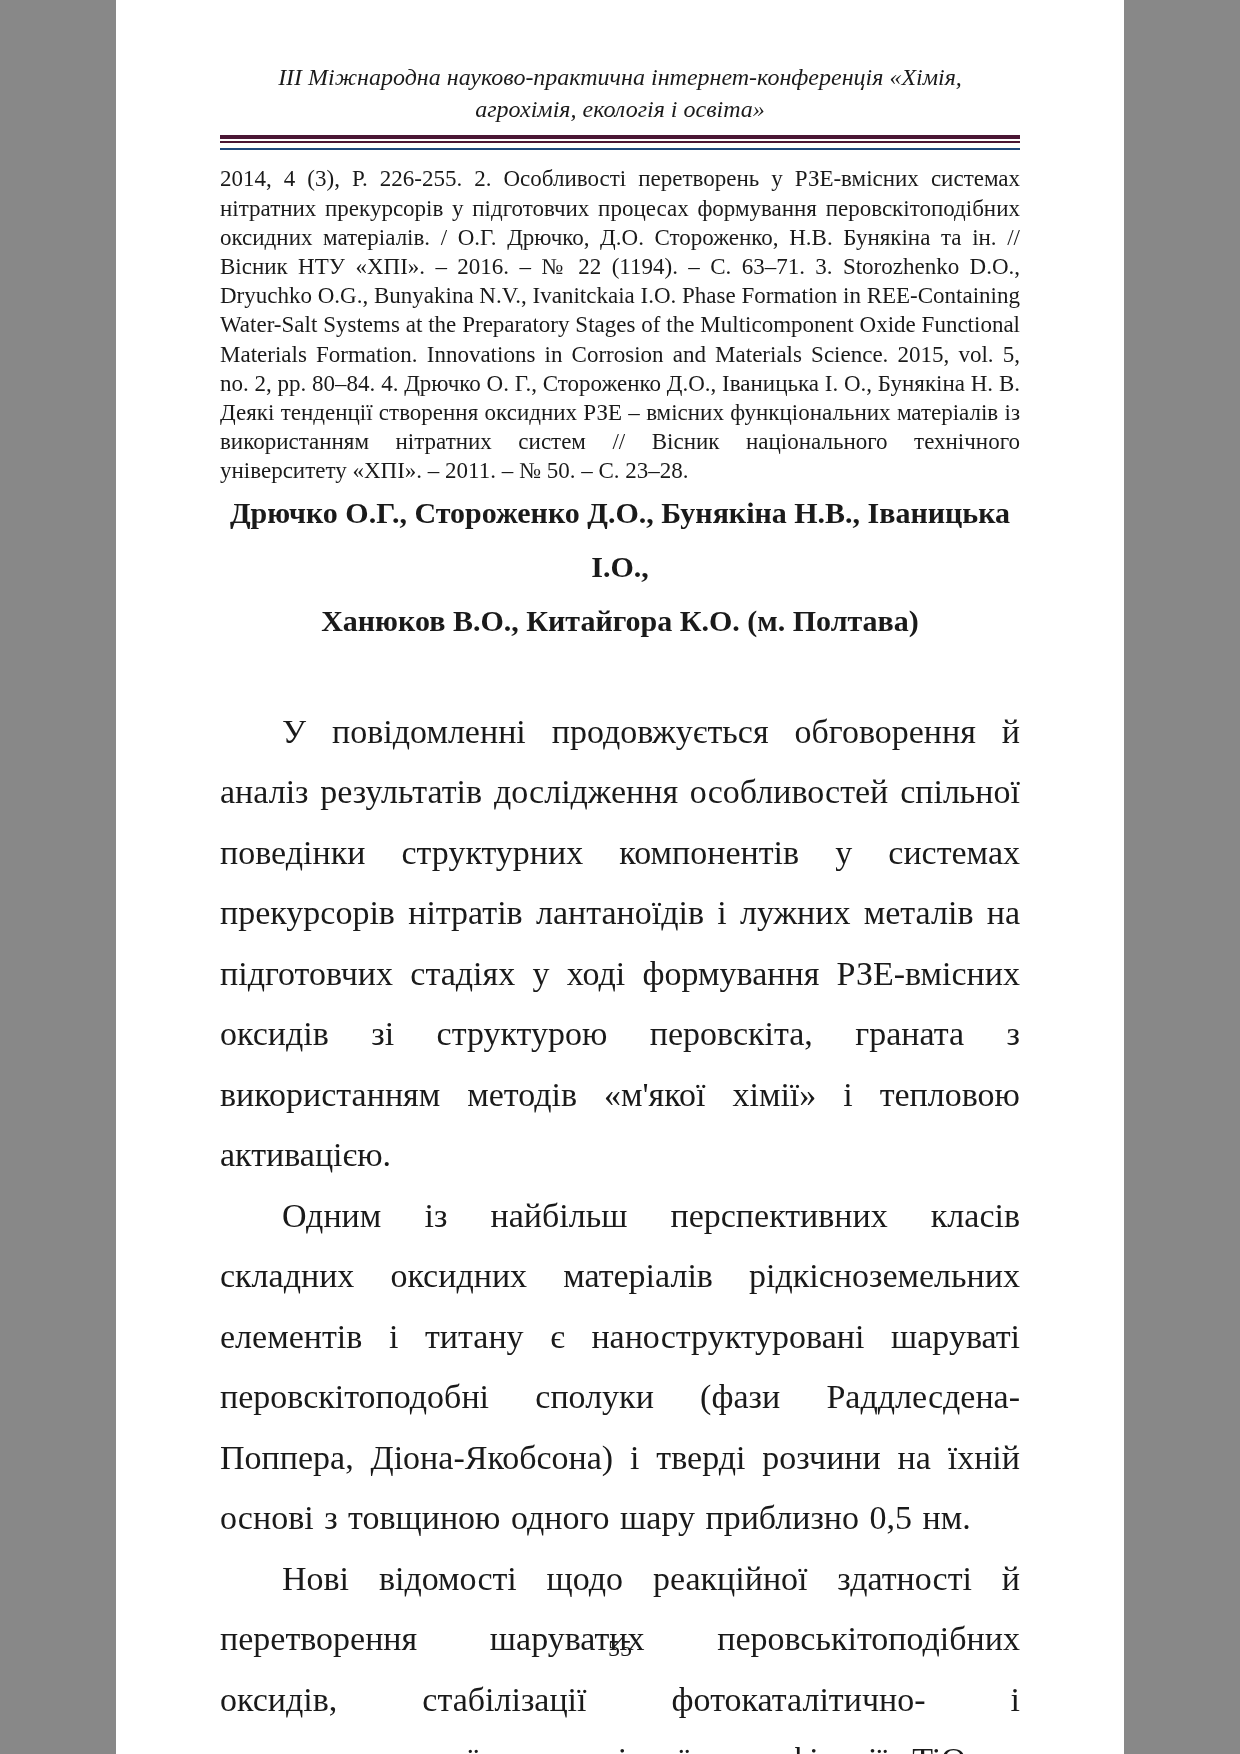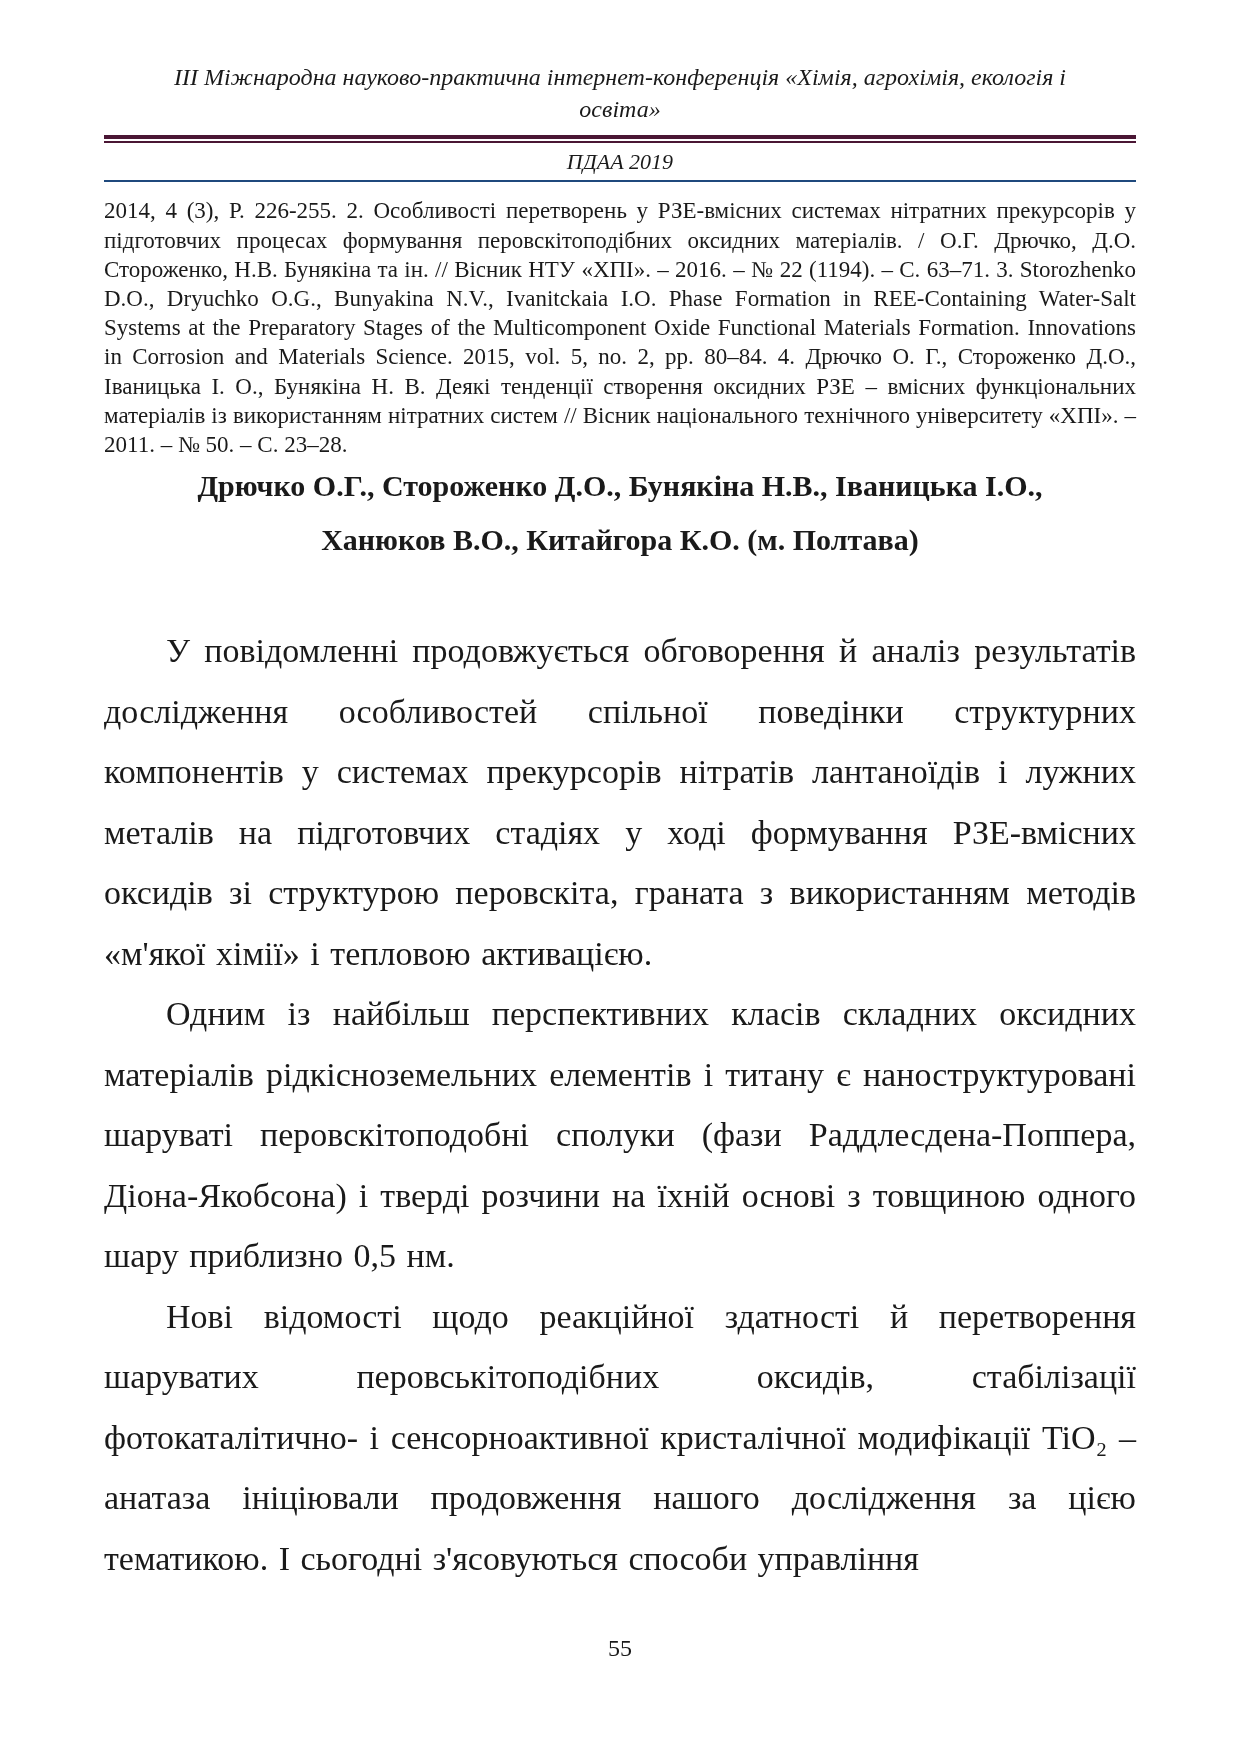--- a/index.html
+++ b/index.html
@@ -6,21 +6,21 @@
     --rule-maroon: #4a1634;
     --rule-blue: #1f497d;
     --text-color: #1a1a1a;
     --page-bg: #ffffff;
   }
   * { margin: 0; padding: 0; box-sizing: border-box; }
   html, body { background: #888; }
   body { display: flex; justify-content: center; }
   .page {
     position: relative;
-    width: 1240px;
+    width: 1008px;
     height: 1754px;
     background: var(--page-bg);
     color: var(--text-color);
     font-family: "Liberation Serif", "DejaVu Serif", serif;
     padding: 62px 104px 40px 104px;
     overflow: hidden;
   }
   
   .conf-title {
     font-style: italic;
@@ -87,21 +87,20 @@
   .page-number { font-size: 24px; }
 </style>
 </head>
 <body>
 
 <div class="page">
 
   <header>
     <div class="conf-title">ІІІ Міжнародна науково-практична інтернет-конференція «Хімія, агрохімія, екологія і освіта»</div>
     <div class="double-rule"></div>
-    <div class="edition">ПДАА 2019</div>
     <div class="thin-rule"></div>
   </header>
 
   <p class="references">2014, 4 (3), Р. 226-255. 2. Особливості перетворень у РЗЕ-вмісних системах нітратних прекурсорів у підготовчих процесах формування перовскітоподібних оксидних матеріалів. / О.Г. Дрючко, Д.О. Стороженко, Н.В. Бунякіна та ін. // Вісник НТУ «ХПІ». – 2016. – № 22 (1194). – С. 63–71. 3. Storozhenko D.O., Dryuchko O.G., Bunyakina N.V., Ivanitckaia I.O. Phase Formation in REE-Containing Water-Salt Systems at the Preparatory Stages of the Multicomponent Oxide Functional Materials Formation. Innovations in Corrosion and Materials Science. 2015, vol. 5, no. 2,  рр. 80–84. 4. Дрючко О. Г., Стороженко Д.О., Іваницька І. О., Бунякіна Н. В. Деякі тенденції створення оксидних РЗЕ – вмісних функціональних матеріалів із використанням нітратних систем // Вісник національного технічного університету «ХПІ». – 2011. – № 50. – С. 23–28.</p>
 
 
   <div class="authors">
     <div>Дрючко О.Г., Стороженко Д.О., Бунякіна Н.В., Іваницька І.О.,</div>
     <div>Ханюков В.О., Китайгора К.О. (м. Полтава)</div>
   </div>

